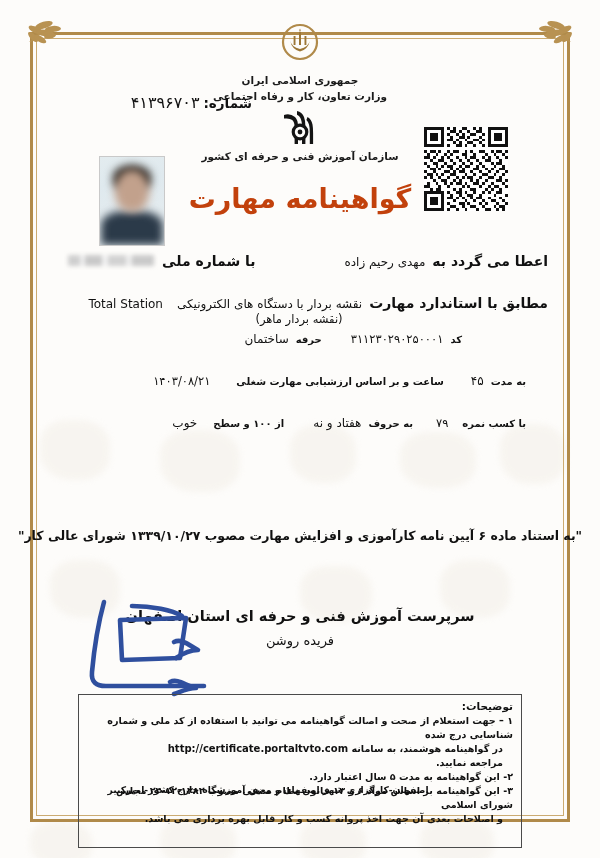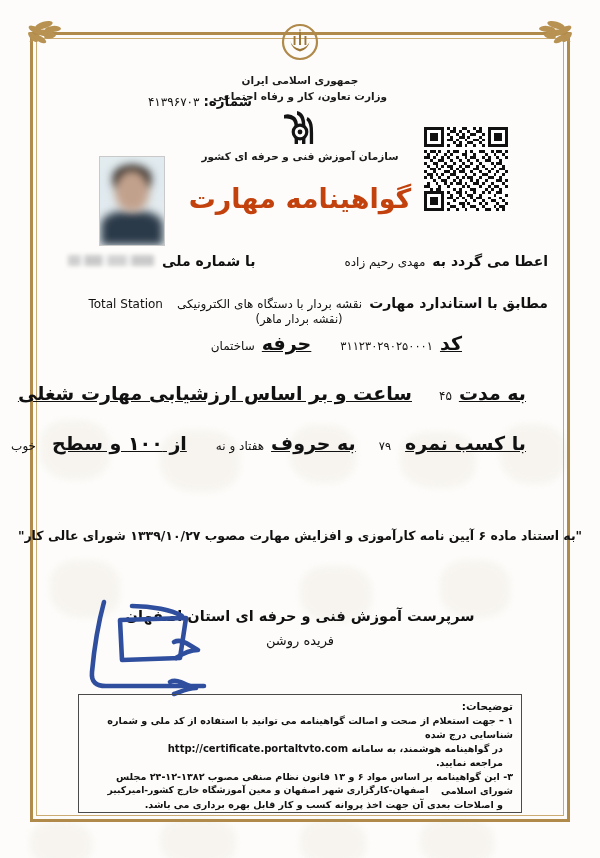--- a/index.html
+++ b/index.html
@@ -101,21 +101,21 @@
     margin-bottom: 11px;
     white-space: nowrap;
     text-align: right;
   }
   .meta-label {
     font-weight: bold;
     font-size: 13.5px;
   }
   .meta-value {
     font-weight: normal;
-    font-size: 12px;
+    font-size: 16px;
     letter-spacing: .5px;
     margin-left: 4px;
   }
 
   
   .photo {
     position: absolute;
     left: 99px;
     top: 156px;
     width: 64px;
@@ -187,21 +187,21 @@
     display: flex;
     align-items: baseline;
     margin-bottom: 4px;
     white-space: nowrap;
   }
   .lbl {
     font-weight: bold;
     font-size: 14px;
     color: #111;
   }
-  .lbl.sm { font-size: 19px; text-decoration: underline; }
+  .lbl.sm { font-size: 10px; }
   .val {
     font-size: 12px;
     color: #111;
     font-weight: normal;
     margin: 0 7px;
   }
   .val.num { letter-spacing: .6px; font-size: 11.5px; text-align: center; }
   .spacer { flex: 1 1 auto; }
 
   .redacted {
@@ -264,21 +264,21 @@
   }
 
   
   .notes {
     position: absolute;
     left: 78px;
     top: 694px;
     width: 444px;
     border: 1px solid #4a4a4a;
     box-sizing: border-box;
-    padding: 5px 8px 0 8px;
+    padding: 5px 8px 21px 8px;
     direction: rtl;
     text-align: right;
     background: transparent;
   }
   .notes-title {
     font-size: 10.5px;
     font-weight: bold;
     color: #111;
     margin-bottom: 2px;
   }
@@ -687,19 +687,20 @@
   </svg>
 
   <div class="notes">
     <div class="notes-title">توضیحات:</div>
     <div class="note-line">۱ – جهت استعلام از صحت و اصالت گواهینامه می توانید با استفاده از کد ملی و شماره شناسایی درج شده</div>
     <div class="note-line cont">
       <span>در گواهینامه هوشمند، به سامانه</span>
       <span class="url">http://certificate.portaltvto.com</span>
       <span>مراجعه نمایید.</span>
     </div>
+    <div class="note-line">۲- این گواهینامه به مدت ۵ سال اعتبار دارد.</div>
     <div class="note-line">۳- این گواهینامه بر اساس مواد ۶ و ۱۳  قانون نظام صنفی مصوب ۱۳۸۲-۱۲-۲۴ مجلس شورای اسلامی</div>
     <div class="note-line cont">و اصلاحات بعدی آن جهت اخذ پروانه کسب و کار قابل بهره برداری می باشد.</div>
   </div>
 
   <div class="notes-footer">اصفهان-کارگزاری شهر اصفهان و معین آموزشگاه خارج کشور-امیرکبیر</div>
 
 </div>
 
 </body></html>

